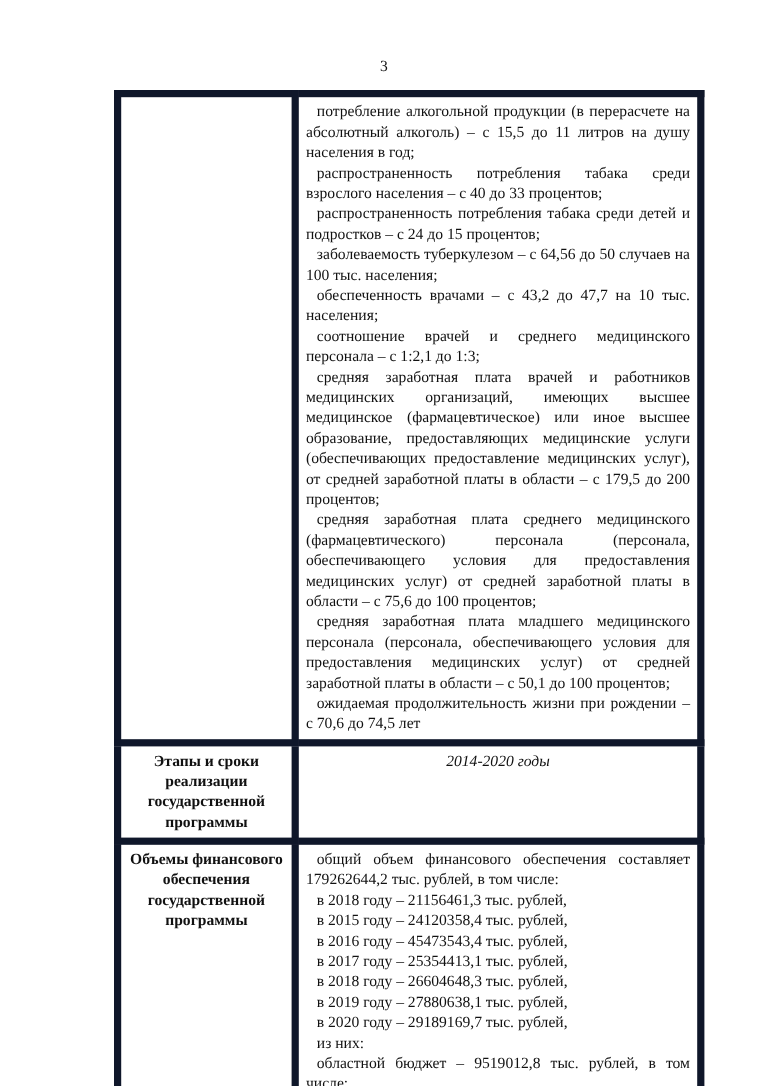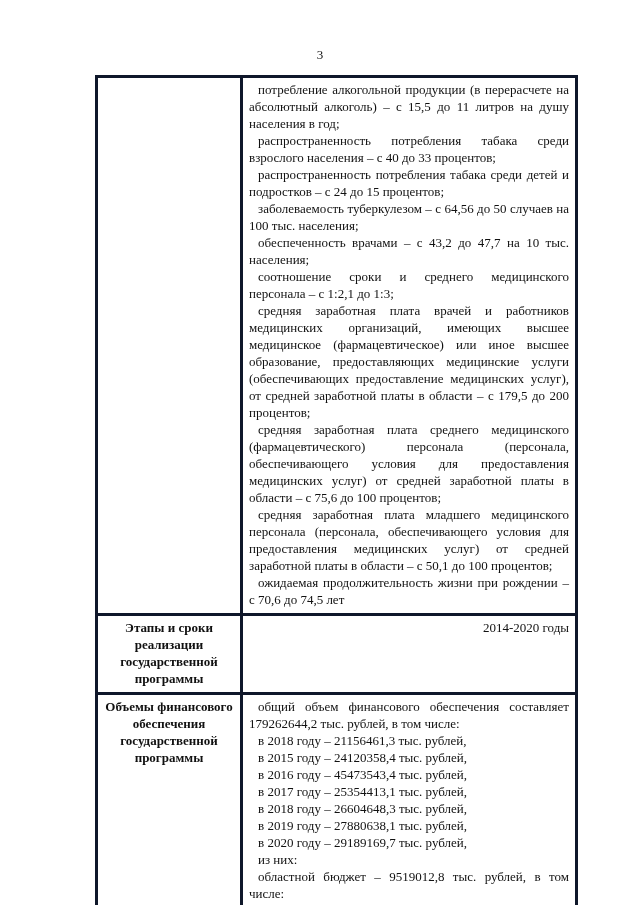--- a/index.html
+++ b/index.html
@@ -10,49 +10,49 @@
   }
   .page-number{
     position:absolute;top:47px;left:95px;width:450px;
     text-align:center;font-size:13px;line-height:16px;
   }
   .doc-table{
     position:absolute;top:75px;left:95px;width:450px;
     border-collapse:collapse;table-layout:fixed;
   }
   .doc-table td{
-    border:3px solid #0f172a;vertical-align:top;
+    border:6px solid #0f172a;vertical-align:top;
     padding:3px 6px 5px 6px;font-size:13px;line-height:17px;
   }
   td.left-col{width:130px;font-weight:bold;}
   td.right-col{width:320px;}
   .doc-table tr:last-child td{border-bottom:none;}
   .para{margin:0;text-align:justify;text-indent:9px;}
-  .para.no-indent{text-indent:0;text-align:right;}
+  .para.no-indent{text-indent:0;text-align:center;font-style:italic;}
   .left-label{margin:0;text-align:center;}
 </style>
 </head>
 <body>
 
 <div class="page">
 
   <div class="page-number">3</div>
 
   <table class="doc-table">
     <tbody>
 
       <tr>
         <td class="left-col"></td>
         <td class="right-col">
           <p class="para">потребление алкогольной продукции (в перерасчете на абсолютный алкоголь) – с 15,5 до 11 литров на душу населения в год;</p>
           <p class="para">распространенность потребления табака среди взрослого населения – с 40 до 33 процентов;</p>
           <p class="para">распространенность потребления табака среди детей и подростков – с 24 до 15 процентов;</p>
           <p class="para">заболеваемость туберкулезом – с 64,56 до 50 случаев на 100 тыс. населения;</p>
           <p class="para">обеспеченность врачами – с 43,2 до 47,7 на 10 тыс. населения;</p>
-          <p class="para">соотношение сроки и среднего медицинского персонала – с 1:2,1 до 1:3;</p>
+          <p class="para">соотношение врачей и среднего медицинского персонала – с 1:2,1 до 1:3;</p>
           <p class="para">средняя заработная плата врачей и работников медицинских организаций, имеющих высшее медицинское (фармацевтическое) или иное высшее образование, предоставляющих медицинские услуги (обеспечивающих предоставление медицинских услуг), от средней заработной платы в области – с 179,5 до 200 процентов;</p>
           <p class="para">средняя заработная плата среднего медицинского (фармацевтического) персонала (персонала, обеспечивающего условия для предоставления медицинских услуг) от средней заработной платы в области – с 75,6 до 100 процентов;</p>
           <p class="para">средняя заработная плата младшего медицинского персонала (персонала, обеспечивающего условия для предоставления медицинских услуг) от средней заработной платы в области – с 50,1 до 100 процентов;</p>
           <p class="para">ожидаемая продолжительность жизни при рождении – с 70,6 до 74,5 лет</p>
         </td>
       </tr>
 
       <tr>
         <td class="left-col">
           <p class="left-label">Этапы и сроки реализации государственной программы</p>

